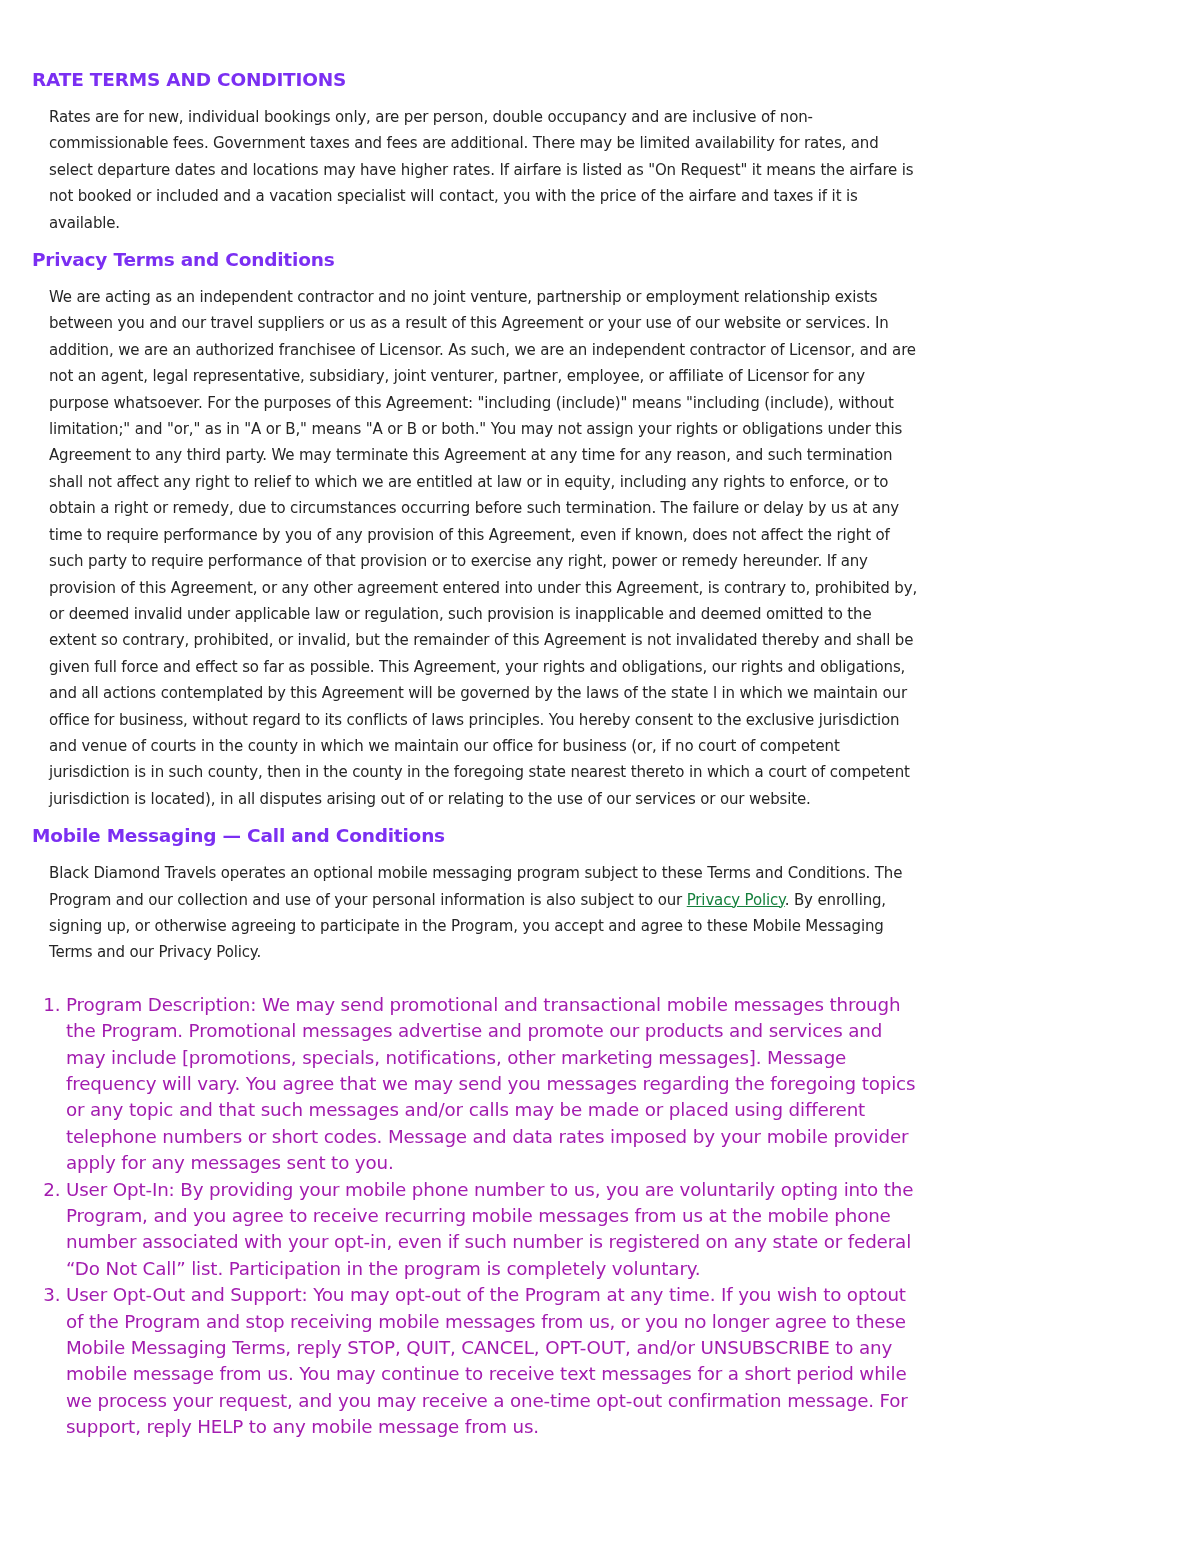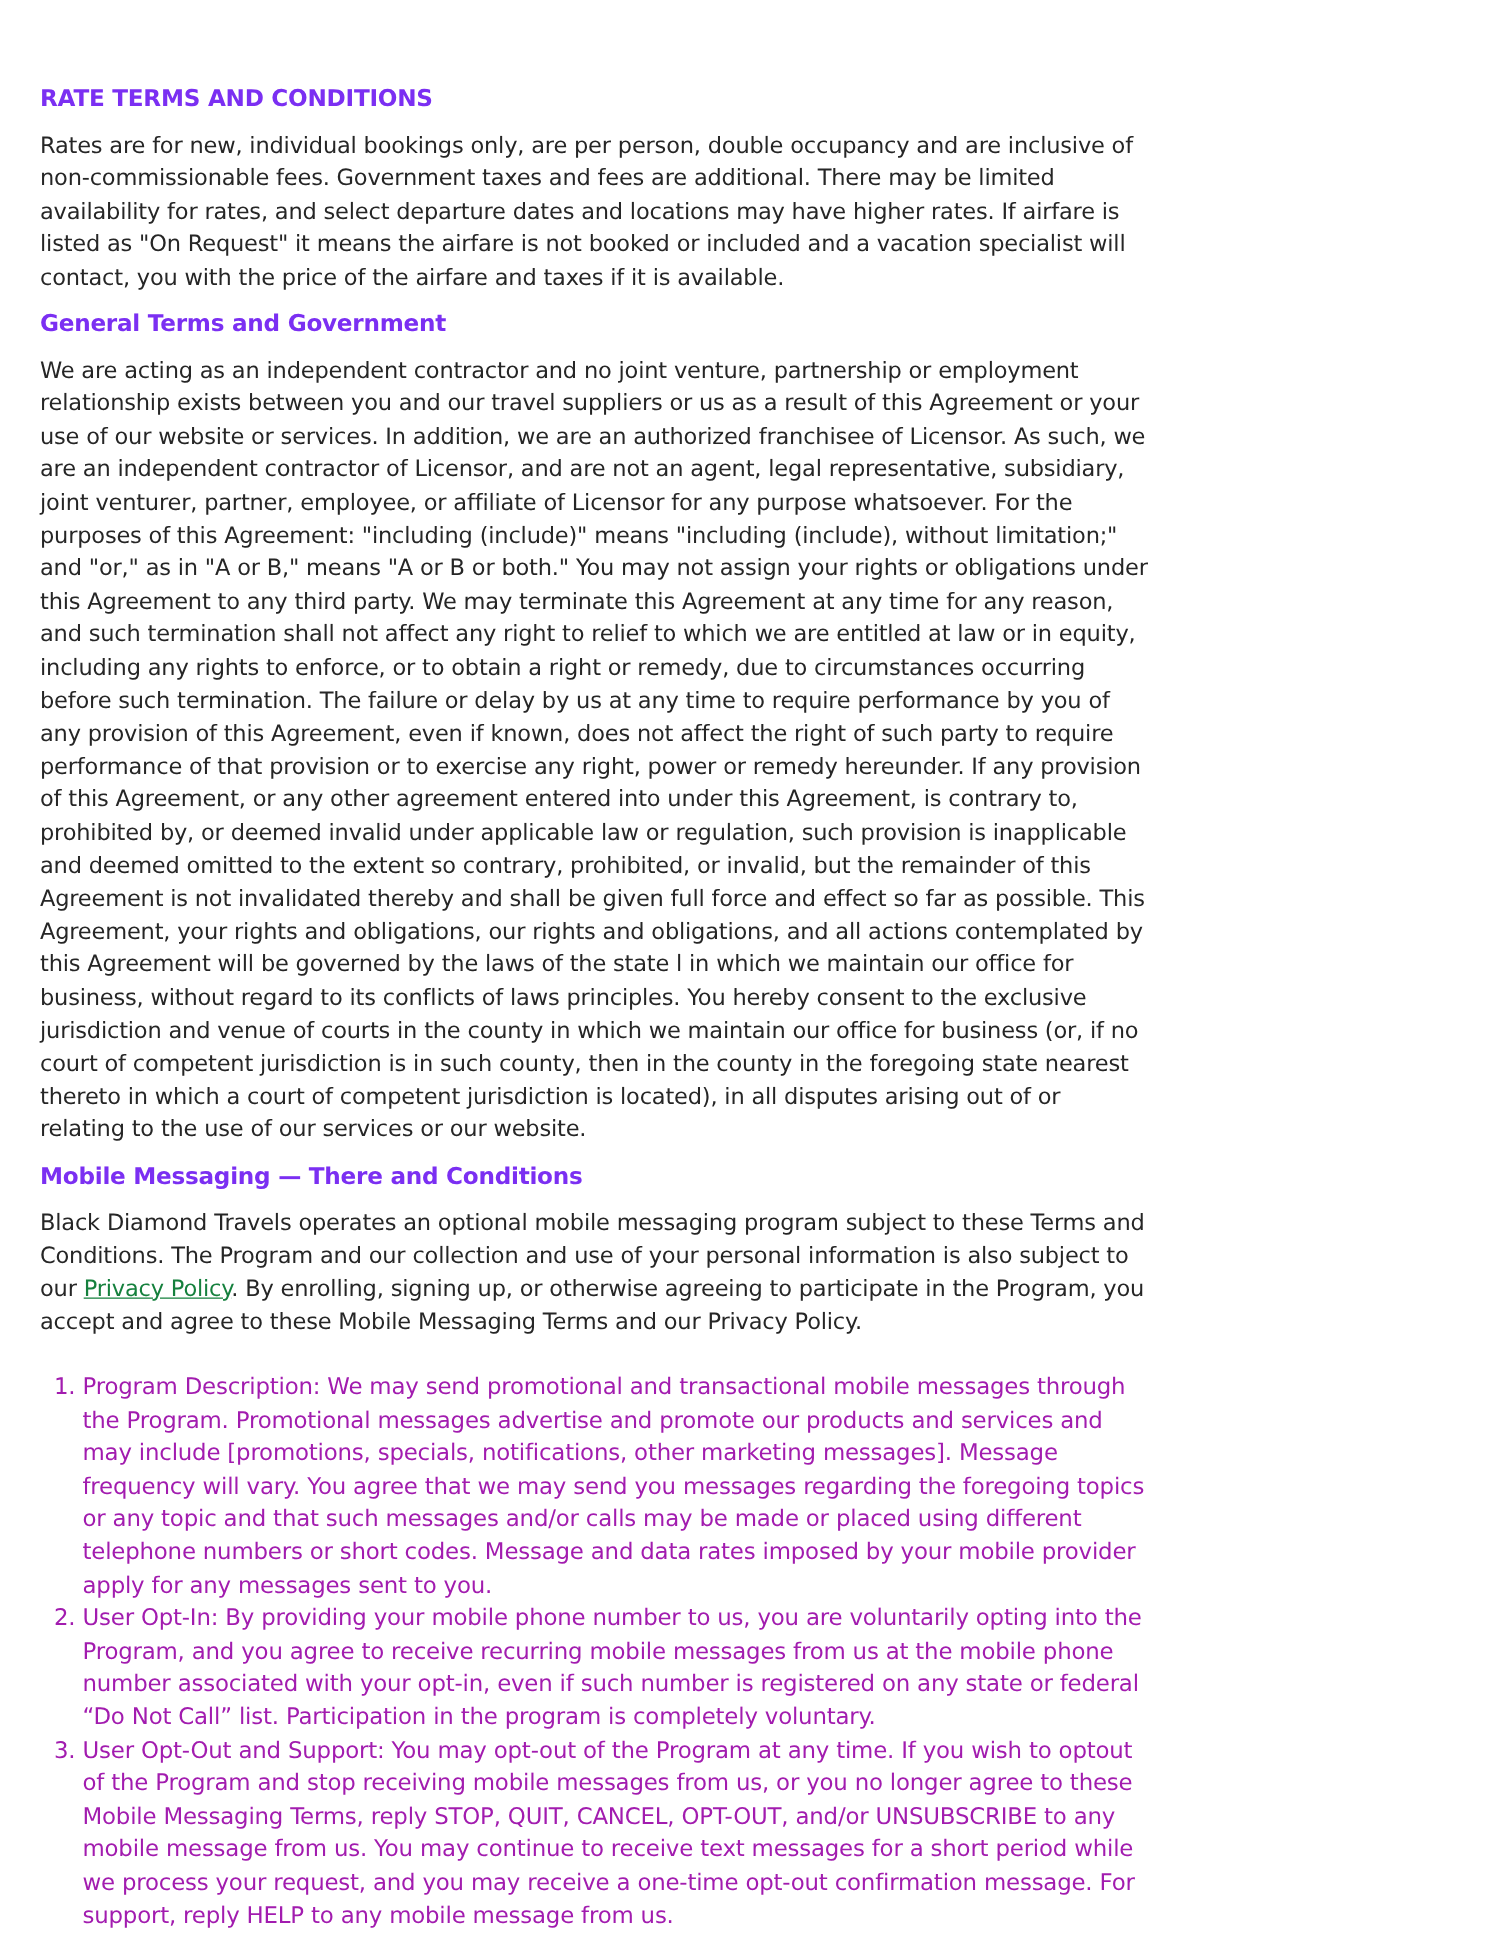--- a/index.html
+++ b/index.html
@@ -19,23 +19,23 @@
   h2 {
     font-family: "DejaVu Sans", sans-serif;
     color: #7b2ff2;
     font-size: 18.5px;
     font-weight: bold;
     margin: 0 0 10px 0;
     line-height: 28px;
     letter-spacing: -0.2px;
   }
   p {
-    margin: 0 0 10px 0;
+    margin: 0 0 10px 17px;
     font-family: "DejaVu Sans", sans-serif;
-    font-size: 18px;
+    font-size: 15px;
     line-height: 26.4px;
     letter-spacing: -0.15px;
     color: #262626;
   }
   a.privacy-link { color: #15803d; text-decoration: underline; }
   ol {
     margin: 26px 0 0 0;
     padding-left: 34px;
     font-family: "DejaVu Sans", sans-serif;
     font-size: 18.3px;
@@ -49,26 +49,26 @@
 <body>
 
 <div class="page">
 
   <section>
     <h2 style="color: rgb(123, 47, 242);">RATE TERMS AND CONDITIONS</h2>
     <p>Rates are for new, individual bookings only, are per person, double occupancy and are inclusive of non-commissionable fees. Government taxes and fees are additional. There may be limited availability for rates, and select departure dates and locations may have higher rates. If airfare is listed as "On Request" it means the airfare is not booked or included and a vacation specialist will contact, you with the price of the airfare and taxes if it is available.</p>
   </section>
 
   <section>
-    <h2 style="color: rgb(123, 47, 242);">General Terms and Government</h2>
+    <h2 style="color: rgb(123, 47, 242);">Privacy Terms and Conditions</h2>
     <p>We are acting as an independent contractor and no joint venture, partnership or employment relationship exists between you and our travel suppliers or us as a result of this Agreement or your use of our website or services. In addition, we are an authorized franchisee of Licensor. As such, we are an independent contractor of Licensor, and are not an agent, legal representative, subsidiary, joint venturer, partner, employee, or affiliate of Licensor for any purpose whatsoever. For the purposes of this Agreement: "including (include)" means "including (include), without limitation;" and "or," as in "A or B," means "A or B or both." You may not assign your rights or obligations under this Agreement to any third party. We may terminate this Agreement at any time for any reason, and such termination shall not affect any right to relief to which we are entitled at law or in equity, including any rights to enforce, or to obtain a right or remedy, due to circumstances occurring before such termination. The failure or delay by us at any time to require performance by you of any provision of this Agreement, even if known, does not affect the right of such party to require performance of that provision or to exercise any right, power or remedy hereunder. If any provision of this Agreement, or any other agreement entered into under this Agreement, is contrary to, prohibited by, or deemed invalid under applicable law or regulation, such provision is inapplicable and deemed omitted to the extent so contrary, prohibited, or invalid, but the remainder of this Agreement is not invalidated thereby and shall be given full force and effect so far as possible. This Agreement, your rights and obligations, our rights and obligations, and all actions contemplated by this Agreement will be governed by the laws of the state l in which we maintain our office for business, without regard to its conflicts of laws principles. You hereby consent to the exclusive jurisdiction and venue of courts in the county in which we maintain our office for business (or, if no court of competent jurisdiction is in such county, then in the county in the foregoing state nearest thereto in which a court of competent jurisdiction is located), in all disputes arising out of or relating to the use of our services or our website.</p>
   </section>
 
   <section>
-    <h2 style="color: rgb(123, 47, 242);">Mobile Messaging — There and Conditions</h2>
+    <h2 style="color: rgb(123, 47, 242);">Mobile Messaging — Call and Conditions</h2>
     <p><span>Black Diamond Travels operates an optional mobile messaging program subject to these Terms and Conditions. The Program and our collection and use of your personal information is also subject to our </span><a class="privacy-link" href="#">Privacy Policy</a><span>. By enrolling, signing up, or otherwise agreeing to participate in the Program, you accept and agree to these Mobile Messaging Terms and our Privacy Policy.</span></p>
     <ol>
       <li>Program Description: We may send promotional and transactional mobile messages through the Program. Promotional messages advertise and promote our products and services and may include [promotions, specials, notifications, other marketing messages]. Message frequency will vary. You agree that we may send you messages regarding the foregoing topics or any topic and that such messages and/or calls may be made or placed using different telephone numbers or short codes. Message and data rates imposed by your mobile provider apply for any messages sent to you.</li>
       <li>User Opt-In: By providing your mobile phone number to us, you are voluntarily opting into the Program, and you agree to receive recurring mobile messages from us at the mobile phone number associated with your opt-in, even if such number is registered on any state or federal “Do Not Call” list. Participation in the program is completely voluntary.</li>
       <li>User Opt-Out and Support: You may opt-out of the Program at any time. If you wish to optout of the Program and stop receiving mobile messages from us, or you no longer agree to these Mobile Messaging Terms, reply STOP, QUIT, CANCEL, OPT-OUT, and/or UNSUBSCRIBE to any mobile message from us. You may continue to receive text messages for a short period while we process your request, and you may receive a one-time opt-out confirmation message. For support, reply HELP to any mobile message from us.</li>
     </ol>
   </section>
 
 </div>
 

